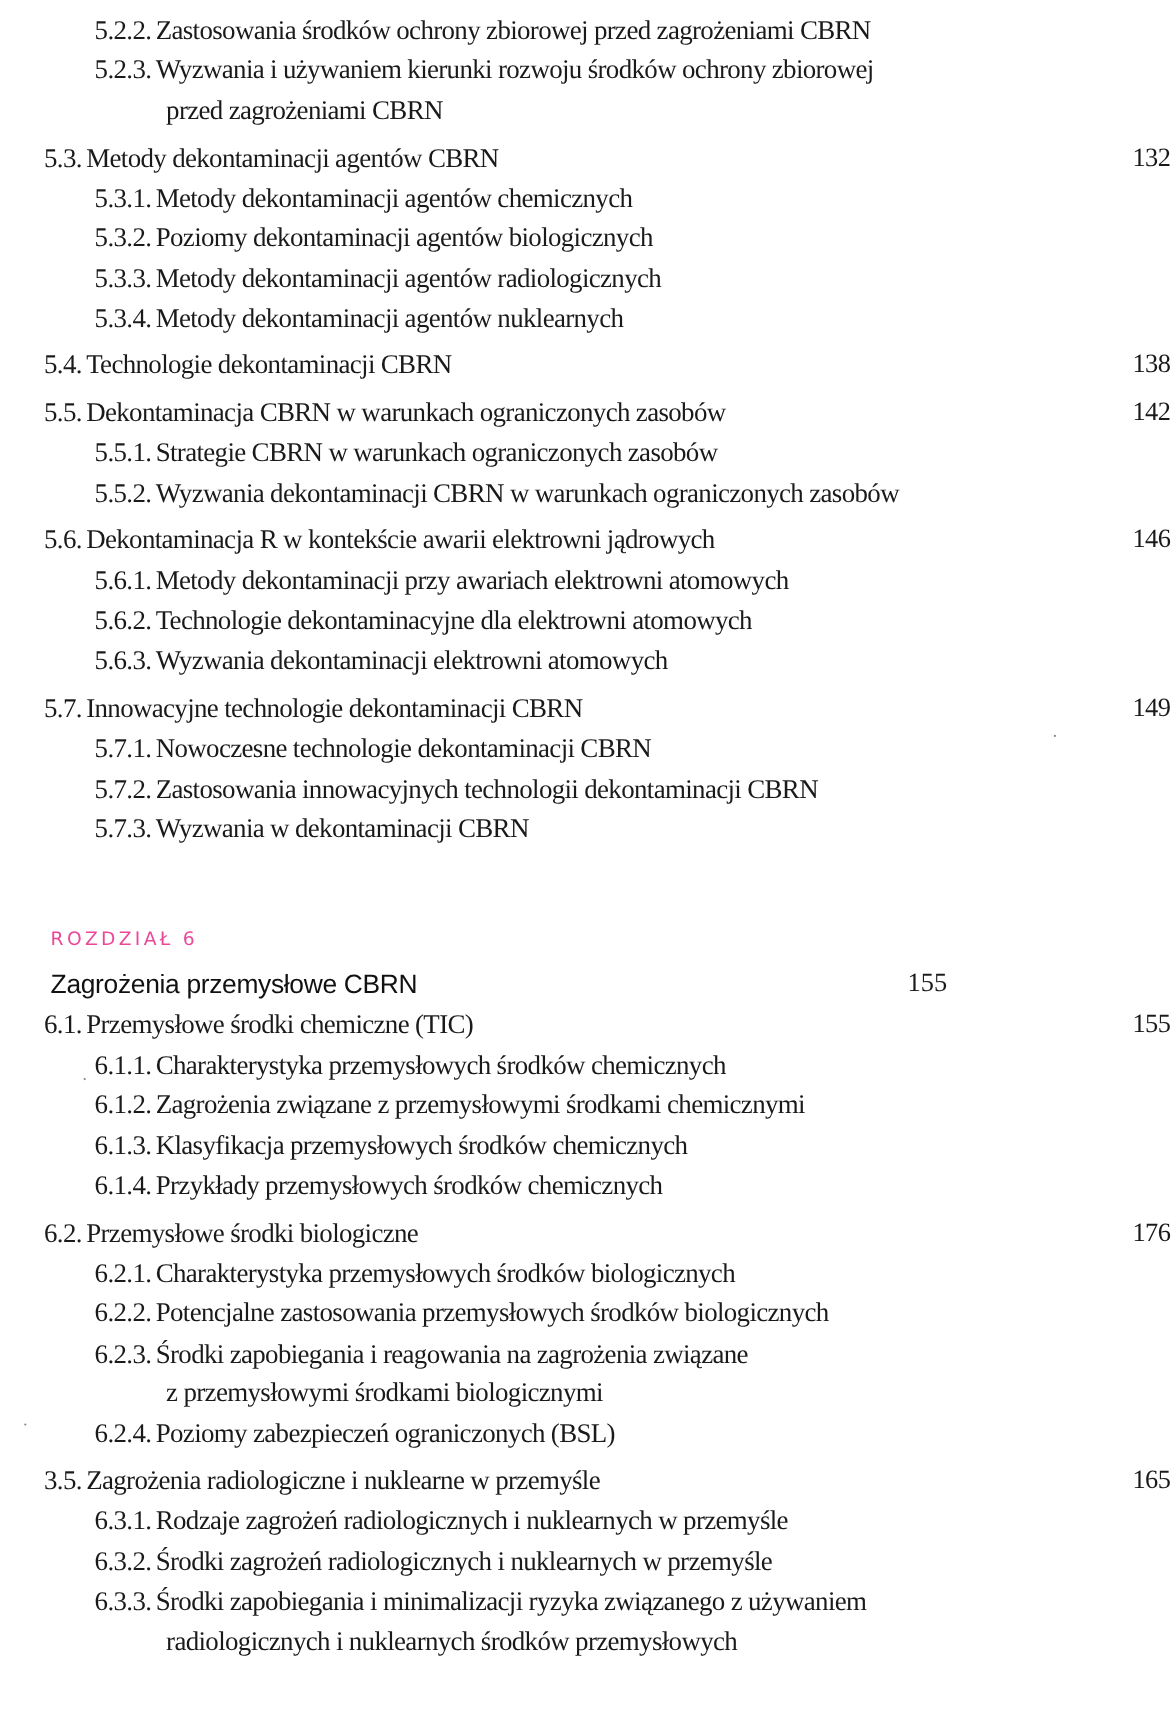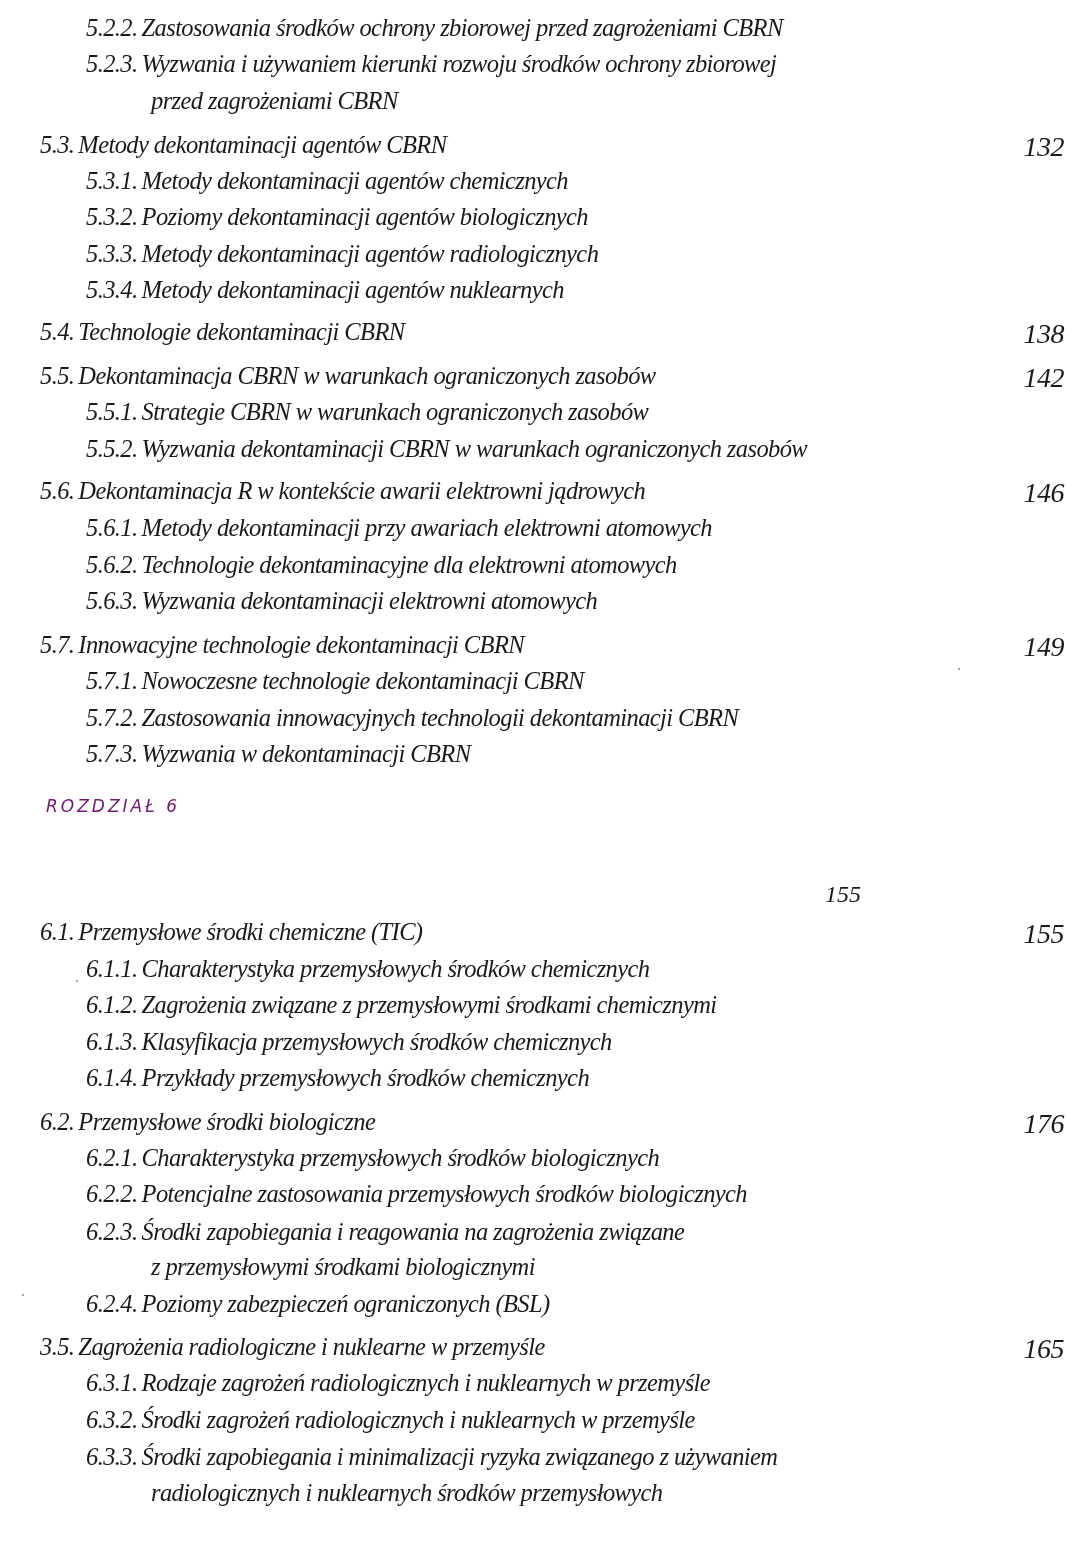--- a/index.html
+++ b/index.html
@@ -1,25 +1,25 @@
 <!DOCTYPE html>
 <html><head>
 <meta charset="utf-8">
 <style>
   html, body { margin: 0; padding: 0; background: #ffffff; }
   body { width: 1066px; height: 1554px; position: relative; overflow: hidden; color: #1a1a1a; }
-  .page { position: absolute; left: 0; top: 0; width: 903px; height: 1554px; font-style: italic; }
+  .page { position: absolute; left: 0; top: 0; width: 903px; height: 1554px; }
   .row { position: absolute; left: 0; width: 1066px; height: 32px; font-family: "Liberation Serif", serif; font-size: 24.5px; letter-spacing: -0.6px; white-space: nowrap; }
   .row .num { margin-right: 4px; }
   .row .txt {}
-  .row .pg { position: absolute; right: 42px; top: 0; font-family: "Liberation Serif", serif; font-size: 28px; letter-spacing: -0.5px; }
+  .row .pg { position: absolute; right: 42px; top: 0; font-family: "Liberation Serif", serif; font-size: 24px; letter-spacing: -0.5px; }
   .lvl2 { padding-left: 40px; }
   .lvl3 { padding-left: 86px; }
   .cont { padding-left: 151px; }
-  .chapter-label { position: absolute; left: 46px; top: 796px; font-family: "DejaVu Sans", sans-serif; font-size: 17px; letter-spacing: 3px; color: #701a75; }
+  .chapter-label { position: absolute; left: 46px; top: 844px; font-family: "DejaVu Sans", sans-serif; font-size: 17px; letter-spacing: 3px; color: #ec4899; }
   .chapter-title { position: absolute; left: 46px; top: 882px; font-family: "Liberation Sans", sans-serif; font-size: 24px; letter-spacing: -0.3px; color: #111; }
   .chapter-page { position: absolute; right: 42px; top: 881px; font-family: "Liberation Serif", serif; font-size: 24px; }
   .speck { position: absolute; width: 2px; height: 2px; background: #888; border-radius: 1px; }
 </style>
 </head>
 <body>
 
 <div class="page">
   <div id="toc-top">
       <div class="row lvl3" style="top: 14px;"><span class="num">5.2.2.</span><span class="txt">Zastosowania środków ochrony zbiorowej przed zagrożeniami CBRN</span></div>
@@ -38,20 +38,21 @@
       <div class="row lvl3" style="top: 514px;"><span class="num">5.6.1.</span><span class="txt">Metody dekontaminacji przy awariach elektrowni atomowych</span></div>
       <div class="row lvl3" style="top: 551px;"><span class="num">5.6.2.</span><span class="txt">Technologie dekontaminacyjne dla elektrowni atomowych</span></div>
       <div class="row lvl3" style="top: 587px;"><span class="num">5.6.3.</span><span class="txt">Wyzwania dekontaminacji elektrowni atomowych</span></div>
       <div class="row lvl2" style="top: 631px;"><span class="num">5.7.</span><span class="txt">Innowacyjne technologie dekontaminacji CBRN</span><span class="pg">149</span></div>
       <div class="row lvl3" style="top: 667px;"><span class="num">5.7.1.</span><span class="txt">Nowoczesne technologie dekontaminacji CBRN</span></div>
       <div class="row lvl3" style="top: 704px;"><span class="num">5.7.2.</span><span class="txt">Zastosowania innowacyjnych technologii dekontaminacji CBRN</span></div>
       <div class="row lvl3" style="top: 740px;"><span class="num">5.7.3.</span><span class="txt">Wyzwania w dekontaminacji CBRN</span></div>
     </div>
 
   <div class="chapter-label">ROZDZIAŁ 6</div>
+  <div class="chapter-title">Zagrożenia przemysłowe CBRN</div>
   <div class="chapter-page">155</div>
 
   <div id="toc-bottom">
       <div class="row lvl2" style="top: 918px;"><span class="num">6.1.</span><span class="txt">Przemysłowe środki chemiczne (TIC)</span><span class="pg">155</span></div>
       <div class="row lvl3" style="top: 955px;"><span class="num">6.1.1.</span><span class="txt">Charakterystyka przemysłowych środków chemicznych</span></div>
       <div class="row lvl3" style="top: 991px;"><span class="num">6.1.2.</span><span class="txt">Zagrożenia związane z przemysłowymi środkami chemicznymi</span></div>
       <div class="row lvl3" style="top: 1028px;"><span class="num">6.1.3.</span><span class="txt">Klasyfikacja przemysłowych środków chemicznych</span></div>
       <div class="row lvl3" style="top: 1064px;"><span class="num">6.1.4.</span><span class="txt">Przykłady przemysłowych środków chemicznych</span></div>
       <div class="row lvl2" style="top: 1108px;"><span class="num">6.2.</span><span class="txt">Przemysłowe środki biologiczne</span><span class="pg">176</span></div>
       <div class="row lvl3" style="top: 1144px;"><span class="num">6.2.1.</span><span class="txt">Charakterystyka przemysłowych środków biologicznych</span></div>

